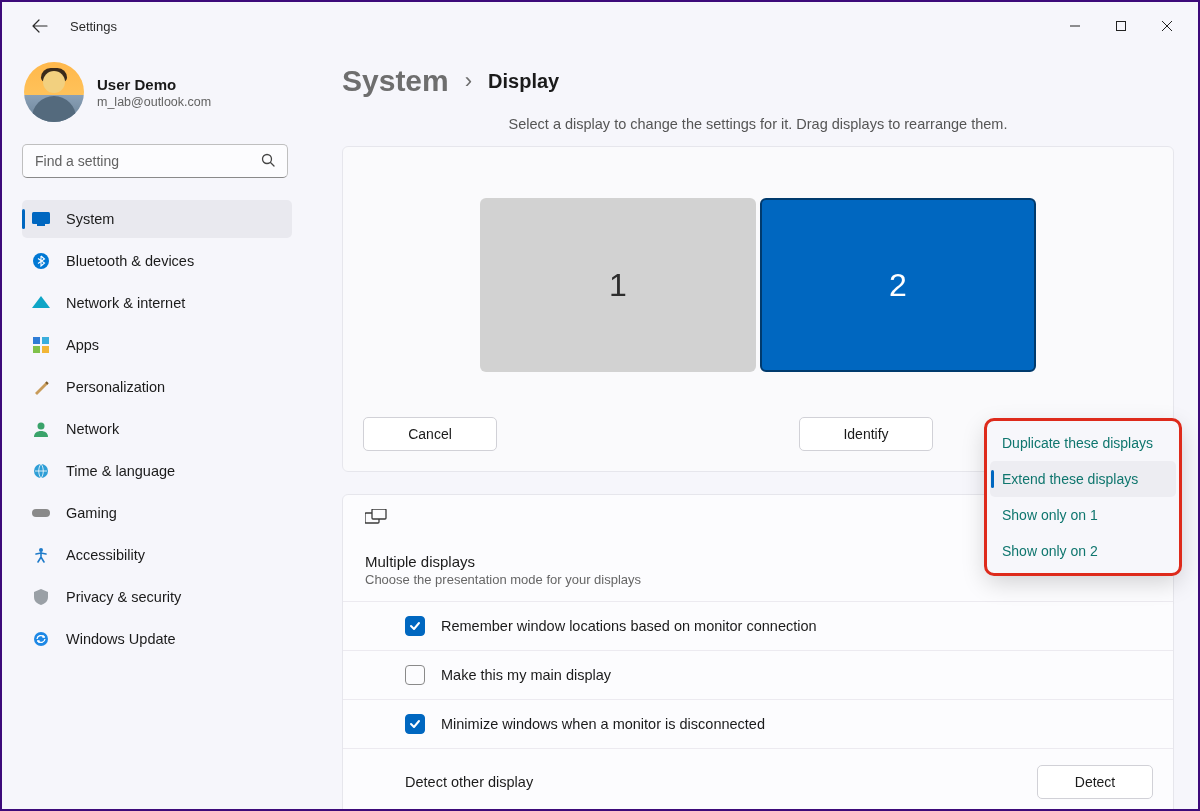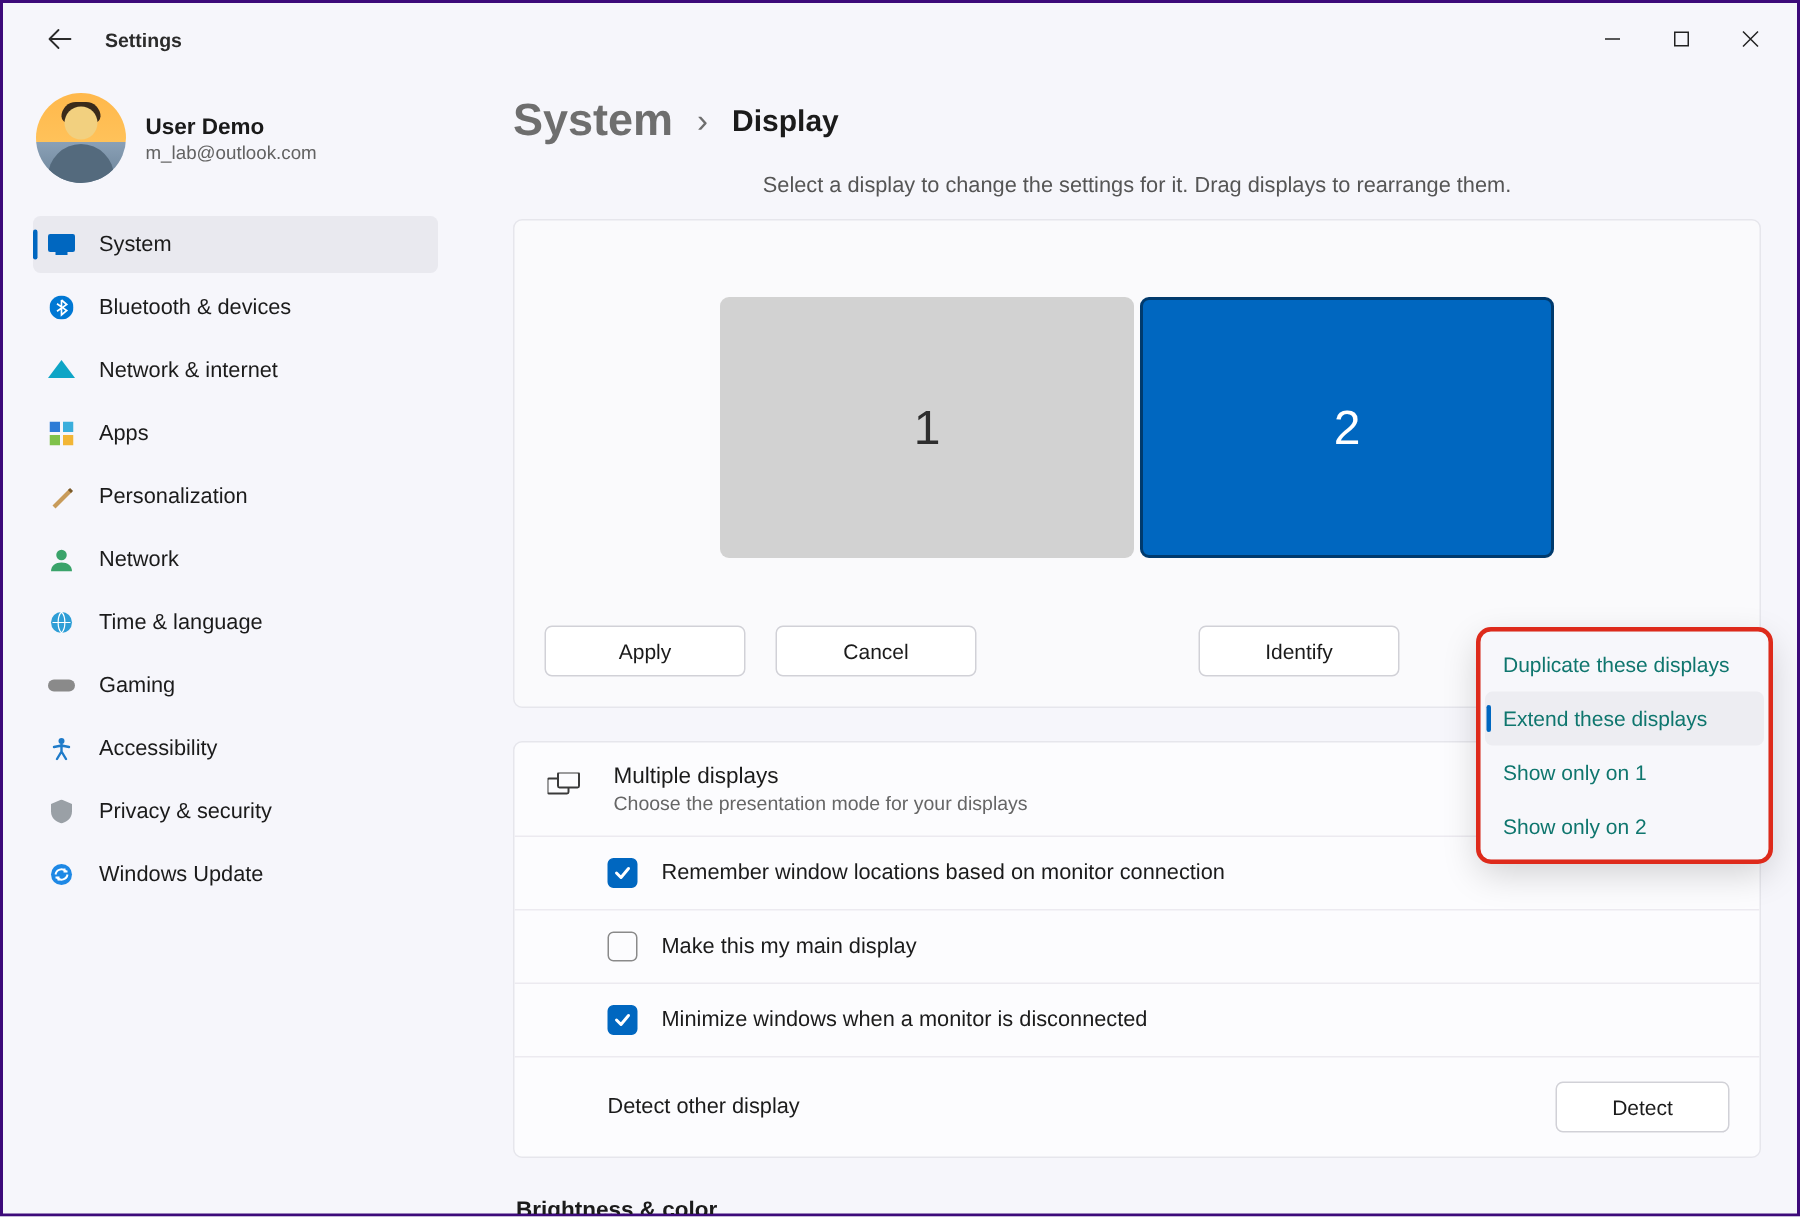--- a/index.html
+++ b/index.html
@@ -1,18 +1,18 @@
 <!DOCTYPE html>
 <html><head>
 <meta charset="utf-8">
 <style>
   * { box-sizing: border-box; margin: 0; padding: 0; font-family: "Segoe UI", -apple-system, sans-serif; }
   body { background: #f3f3f9; width: 1200px; height: 811px; overflow: hidden; color: #1b1b1b; }
   .border-wrap { width:1200px; height:811px; border:2px solid #3d0a7a; position:relative; background:#f6f6fb; }
-  .titlebar { display:flex; align-items:center; height:48px; padding:0 8px 0 22px;font-weight:bold; }
+  .titlebar { display:flex; align-items:center; height:48px; padding:0 8px 0 22px; }
   .back-btn { width:32px; height:32px; display:flex; align-items:center; justify-content:center; border-radius:4px; }
   .app-title { margin-left:14px; font-size:13px; color:#2b2b2b; }
   .win-controls { margin-left:auto; display:flex; }
   .win-btn { width:46px; height:32px; display:flex; align-items:center; justify-content:center; }
   .main { display:flex; height:calc(100% - 48px); }
   .sidebar { width:300px; padding:12px 10px 0 20px; flex:0 0 300px; }
   .user-row { display:flex; align-items:center; gap:13px; margin-bottom:22px; padding-left:2px; }
   .avatar { width:60px; height:60px; border-radius:50%; background:linear-gradient(180deg,#ffb84b 0%,#ffc25a 55%,#8aa0b6 55%,#6b8398 100%); display:flex; align-items:center; justify-content:center; position:relative; overflow:hidden; }
   .avatar-head { width:22px; height:22px; border-radius:50%; background:#f2d07f; position:absolute; top:9px; }
   .avatar-hair { width:26px; height:14px; border-radius:13px 13px 6px 6px; background:#3a2a1a; position:absolute; top:6px; }
@@ -34,21 +34,21 @@
   .crumb-current { font-size:20px; font-weight:600; color:#1b1b1b; }
   .hint { font-size:14.5px; color:#555; margin-bottom:14px;text-align:center; }
   .display-card { border:1px solid #e6e6ec; border-radius:6px; background:#fafafc; padding:0; margin-bottom:22px; }
   .arrange-area { height:256px; display:flex; align-items:center; justify-content:center; gap:4px; padding:30px 0 10px; }
   .mon { height:174px; display:flex; align-items:center; justify-content:center; font-size:32px; border-radius:6px; }
   .mon1 { width:276px; background:#d2d2d2; color:#2e2e2e; }
   .mon2 { width:276px; background:#0067c0; color:#fff; border:2px solid #003a6d; }
   .btn-row { display:flex; gap:20px; padding:14px 20px 20px; }
   .btn { height:34px; min-width:134px; border:1px solid #d1d1d7; background:#fff; border-radius:5px; font-size:14px; color:#1b1b1b; display:flex; align-items:center; justify-content:center; cursor:default; }
   .settings-card { border:1px solid #e6e6ec; border-radius:6px; background:#fcfcfe; overflow:hidden; margin-bottom:26px; }
-  .card-head { display:flex; align-items:center; gap:22px; padding:14px 20px 14px 22px; border-bottom:1px solid #eceaf0; }
+  .card-head { display:flex; align-items:flex-start; gap:22px; padding:14px 20px 14px 22px; border-bottom:1px solid #eceaf0;flex-direction:column; }
   .card-title { font-size:15px; color:#1b1b1b; }
   .card-sub { font-size:13px; color:#666; margin-top:2px; }
   .opt-row { display:flex; align-items:center; gap:16px; padding:14px 20px 14px 62px; border-bottom:1px solid #eceaf0; font-size:14.5px; color:#1b1b1b; }
   .opt-row:last-child { border-bottom:none; }
   .chk { width:20px; height:20px; border:1.5px solid #8a8a8a; border-radius:4px; flex:0 0 20px; }
   .chk.checked { background:#0067c0; border-color:#0067c0; display:flex; align-items:center; justify-content:center; }
   .detect-row { display:flex; align-items:center; padding:16px 20px 16px 62px; font-size:14.5px; }
   .section-head { font-size:15px; font-weight:600; color:#1b1b1b; padding-left:2px; }
   .dropdown { position:absolute; right:18px; top:370px; width:194px; background:#f7f7fb; border:1px solid #e2e2e8; border-radius:8px; box-shadow:0 8px 24px rgba(0,0,0,.18); padding:4px 3px; z-index:50; outline:3px solid #de2a1b; outline-offset:-1px; }
   .dd-item { padding:10px 12px; font-size:14px; color:#0f766e; border-radius:5px; position:relative; cursor:default; }
@@ -92,20 +92,29 @@
           <div class="avatar-hair"></div>
             <div class="avatar-head"></div>
             <div class="avatar-body"></div>
         </div>
         <div>
           <div class="user-name">User Demo</div>
           <div class="user-email">m_lab@outlook.com</div>
         </div>
       </div>
 
+      <div class="search-wrap">
+        <input class="search-input" placeholder="Find a setting" style="">
+        <span class="search-icon">
+          <svg width="15" height="15" viewBox="0 0 15 15">
+              <circle cx="6" cy="6" r="4.5" stroke="#454545" stroke-width="1.3" fill="none"></circle>
+              <path d="M9.5 9.5 13 13" stroke="#454545" stroke-width="1.3" stroke-linecap="round"></path>
+            </svg>
+        </span>
+      </div>
 
       <div class="nav-item active">
         <span class="nav-icon">
             <svg width="18" height="14">
               <rect x="0" y="0" width="18" height="12" rx="1.5" fill="#0067c0"></rect>
               <rect x="5" y="12" width="8" height="2" fill="#0067c0"></rect>
             </svg>
           </span>
         <span>System</span>
       </div>
@@ -208,21 +217,20 @@
         <span class="crumb-current">Display</span>
       </div>
       <div class="hint">Select a display to change the settings for it. Drag displays to rearrange them.</div>
 
       <div class="display-card">
         <div class="arrange-area">
           <div class="mon mon1">1</div>
           <div class="mon mon2">2</div>
         </div>
         <div class="btn-row">
-          <div class="btn">Apply</div>
           <div class="btn">Cancel</div>
           <div style="flex:1"></div>
           <div class="btn">Identify</div>
           <div style="width:200px"></div>
         </div>
       </div>
 
       <div class="settings-card">
         <div class="card-head">
           <span>

